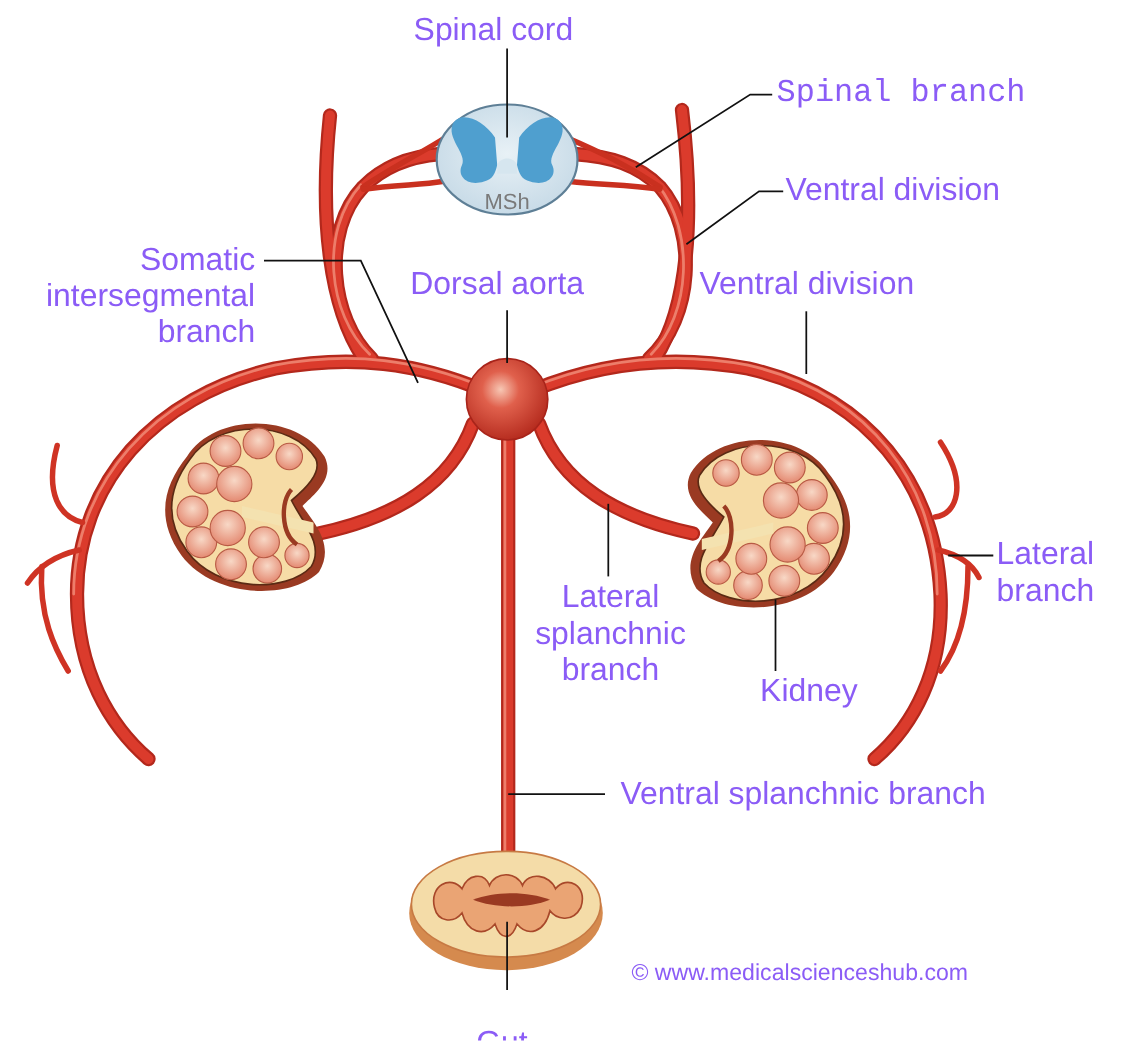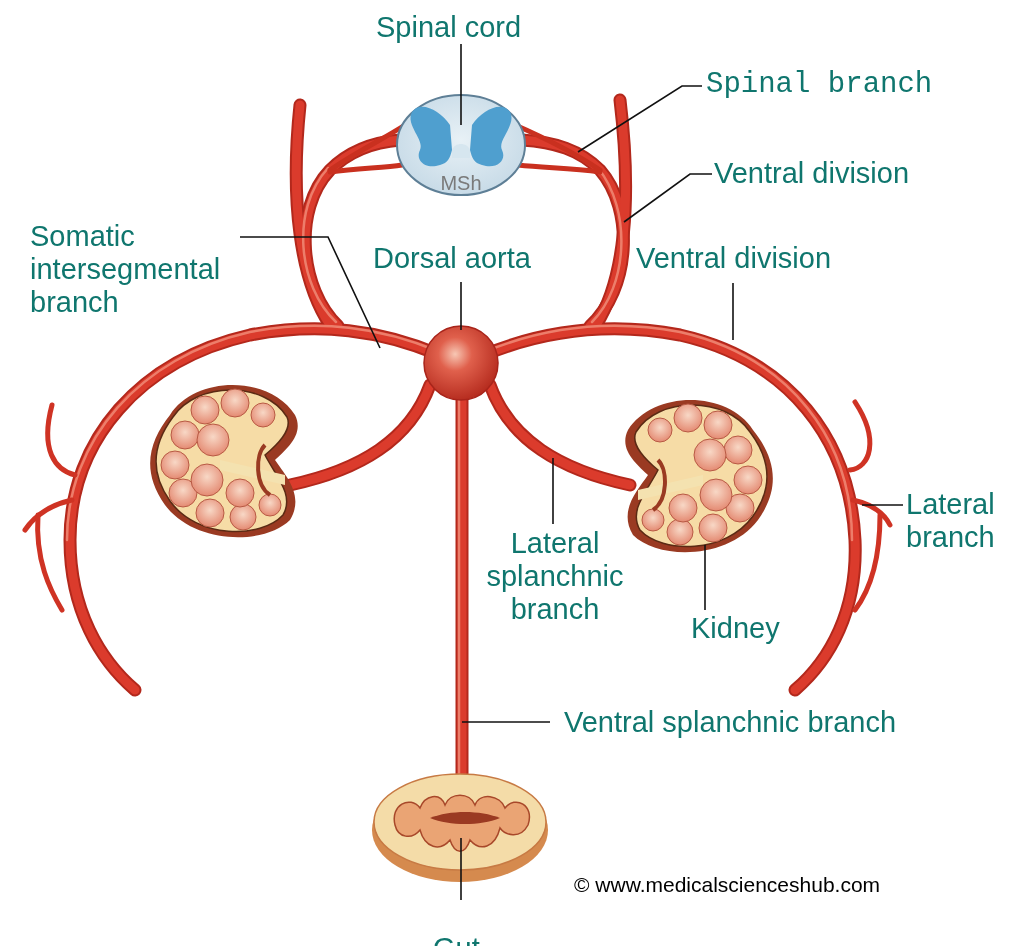--- a/index.html
+++ b/index.html
@@ -1,21 +1,21 @@
 <!DOCTYPE html>
 <html><head>
 <meta charset="utf-8">
 <style>
   html, body { margin:0; padding:0; background:#ffffff; }
   body { width:1024px; height:946px; position:relative; overflow:hidden; font-family:"Liberation Sans", sans-serif; }
   #stage { position:absolute; left:0; top:0; width:1024px; height:946px; }
-  .lbl { position:absolute; color:#0f766e; font-size:29px; line-height:33px; white-space:pre; font-family:"Liberation Sans", sans-serif; }
-  .lbl.right { text-align:left; }
+  .lbl { position:absolute; color:#8b5cf6; font-size:29px; line-height:33px; white-space:pre; font-family:"Liberation Sans", sans-serif; }
+  .lbl.right { text-align:right; }
   .lbl.center { text-align:center; }
-  .wm { position:absolute; color:#000000; font-size:21px; font-family:"Liberation Sans", sans-serif; }
+  .wm { position:absolute; color:#8b5cf6; font-size:21px; font-family:"Liberation Sans", sans-serif; }
   .msh { font-family:"Liberation Sans", sans-serif; }
 </style>
 </head>
 <body>
 
 <div id="stage">
   <svg width="1024" height="946" viewBox="0 0 1024 946">
     <defs>
       <radialGradient id="aortaGrad" cx="0.42" cy="0.38" r="0.65">
         <stop offset="0" stop-color="#f7c7b4"></stop>

